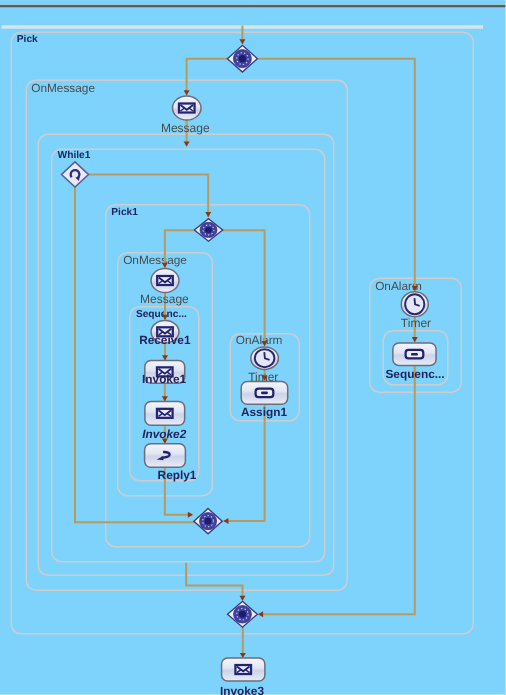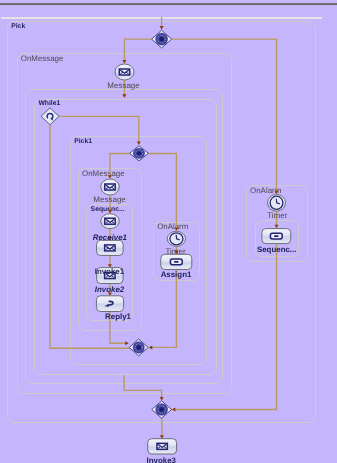--- a/index.html
+++ b/index.html
@@ -1,20 +1,20 @@
 <!DOCTYPE html>
 <html><head>
 <meta charset="utf-8">
 <style>
   html,body{margin:0;padding:0;background:#ffffff;}
   body{width:337px;height:463px;overflow:hidden;
        font-family:"Liberation Sans",sans-serif;
        -webkit-font-smoothing:antialiased;
        text-rendering:geometricPrecision;}
-  #stage{position:relative;width:337px;height:463px;background:#c4b5fd;overflow:hidden;}
+  #stage{position:relative;width:337px;height:463px;background:#7dd3fc;overflow:hidden;}
   .rule-top{position:absolute;left:0;top:2.8px;width:337px;height:2px;background:linear-gradient(to bottom,#b4b4b4 0%,#3a3a3a 50%,#8c8c8c 100%);}
   .rule-sub{position:absolute;left:1px;top:16.5px;width:321px;height:2px;background:linear-gradient(to bottom,#f0f0f0 0%,#dadada 55%,#f2f2f2 100%);}
   svg.layer{position:absolute;left:0;top:0;width:337px;height:463px;display:block;}
   .box{position:absolute;border:1px solid #cdcdcd;border-radius:7px;box-sizing:border-box;background:transparent;}
   .lbl{position:absolute;white-space:nowrap;line-height:1;font-size:6.8px;will-change:opacity;opacity:0.999;}
   .lbl.lbl-navy{font-size:6.8px;}
   .lbl.lbl-gray{font-size:7.9px;}
   .lbl-navy{color:#24245c;font-weight:bold;font-size:7.9px;}
   .lbl-gray{color:#4c4c4c;font-weight:normal;font-size:8px;}
   .nlbl{position:absolute;white-space:nowrap;line-height:1;text-align:center;transform:translateX(-50%);will-change:opacity;opacity:0.999;}
@@ -224,22 +224,22 @@
       <g>
         <rect x="147.70000000000002" y="438.70000000000005" width="28.9" height="15.3" rx="4" ry="4" fill="url(#gTask)" stroke="#6d6d7a" stroke-width="1.0"></rect>
         <rect x="156.95000000000002" y="443.35" width="10.4" height="6" fill="#e9ecfa" stroke="#232372" stroke-width="1.5"></rect>
         <path d="M 157.95000000000002 444.35 L 162.15 447.55 L 166.35000000000002 444.35" fill="none" stroke="#232372" stroke-width="1.25" stroke-linejoin="miter"></path>
         <path d="M 157.95000000000002 448.35 L 160.69400000000002 446.35 M 166.35000000000002 448.35 L 163.606 446.35" fill="none" stroke="#232372" stroke-width="1.0"></path>
       </g>
     </svg>
   <div id="labels">
       <div class="nlbl lbl-gray" style="left: 123.5px; top: 81.95px;">Message</div>
       <div class="nlbl lbl-gray" style="left: 109.6px; top: 196.05px;">Message</div>
-      <div class="nlbl lbl-navy" style="left: 109.9px; top: 234px; font-style: italic;">Receive1</div>
-      <div class="nlbl lbl-navy" style="left: 109.4px; top: 268px;">Invoke1</div>
+      <div class="nlbl lbl-navy" style="left: 109.9px; top: 223px;">Receive1</div>
+      <div class="nlbl lbl-navy" style="left: 109.4px; top: 249px;">Invoke1</div>
       <div class="nlbl lbl-navy" style="left: 109.5px; top: 285.75px; font-style: italic;">Invoke2</div>
       <div class="nlbl lbl-navy" style="left: 118px; top: 313.35px;">Reply1</div>
       <div class="nlbl lbl-gray" style="left: 175.5px; top: 248.15px;">Timer</div>
       <div class="nlbl lbl-navy" style="left: 176px; top: 271.15px;">Assign1</div>
       <div class="nlbl lbl-gray" style="left: 277.3px; top: 212.25px;">Timer</div>
       <div class="nlbl lbl-navy" style="left: 276.7px; top: 245.75px;">Sequenc...</div>
       <div class="nlbl lbl-navy" style="left: 161.3px; top: 456.85px;">Invoke3</div>
     </div>
 </div>
 

